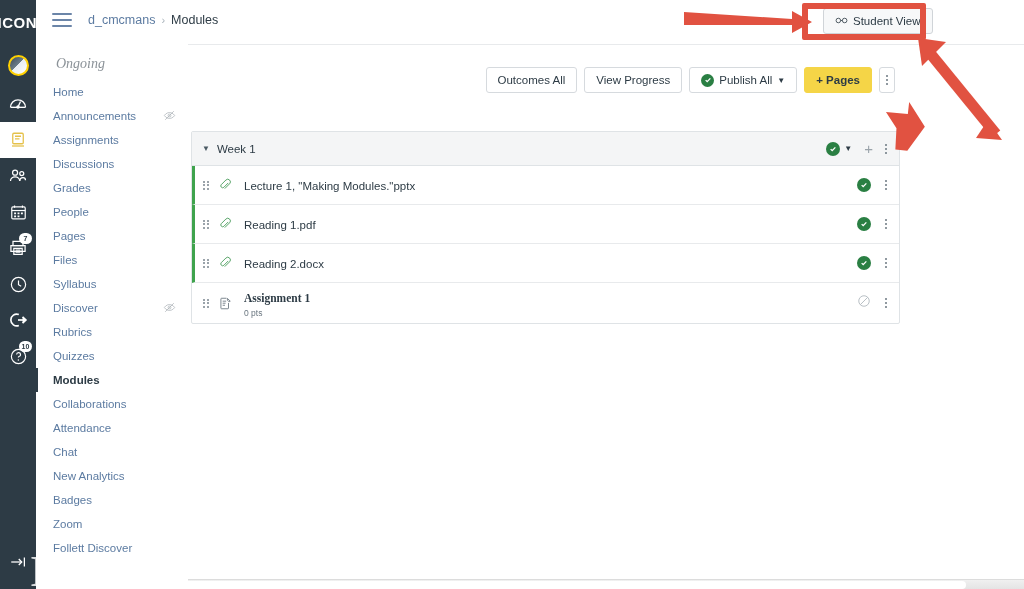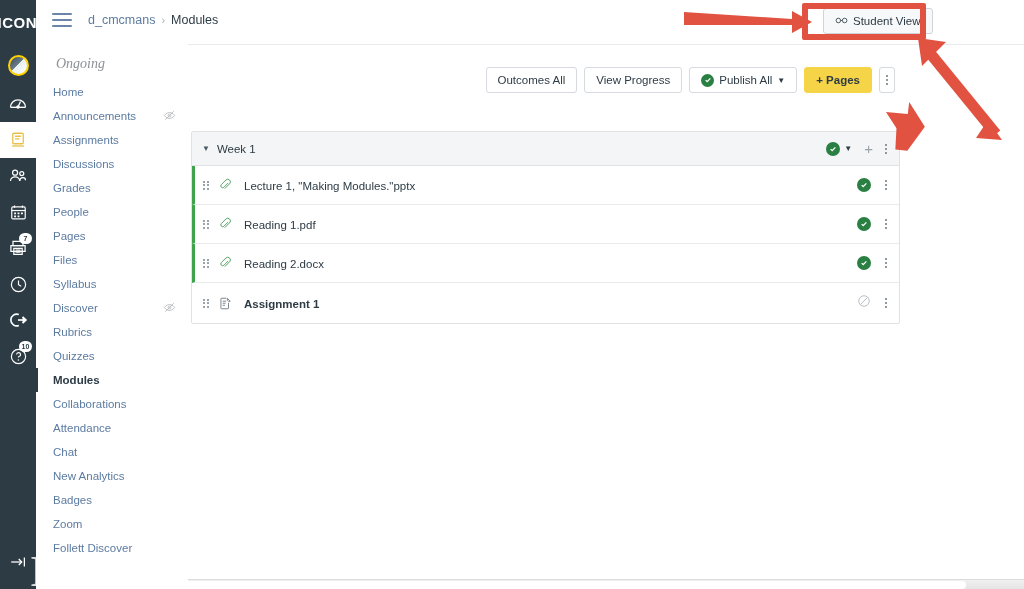--- a/index.html
+++ b/index.html
@@ -167,21 +167,21 @@
   .module-item.tall { height: 40px; }
   .module-item:last-child { border-bottom: none; }
   .drag-handle {
     display: grid; grid-template-columns: 2px 2px; gap: 1.5px 2px;
     margin-right: 9px;
   }
   .drag-handle i { width: 2px; height: 2px; background: #9aa3aa; display: block; }
   .mi-type-icon { width: 16px; margin-right: 10px; display:flex; align-items:center;}
   .mi-text { flex: 1; }
   .mi-title { font-size: 11.5px; color: #2D3B45; }
-  .mi-title.bold { font-weight: bold; }
+  .mi-title.bold { font-weight: bold; font-family: Liberation Serif, serif; }
   .mi-sub { font-size: 8.5px; color: #6b7780; margin-top: 2px; }
   .mi-right { display: flex; align-items: center; gap: 14px; }
   .pub-green {
     width: 14px; height: 14px; border-radius: 50%;
     background: #2A7F43; display:inline-flex; align-items:center; justify-content:center;
   }
   .unpub { color: #b4bbc1; }
 
   
   .anno { position: absolute; pointer-events: none; }
@@ -593,20 +593,21 @@
           </span>
         <span class="mi-type-icon">
           <svg width="14" height="15" viewBox="0 0 24 24" fill="none" stroke="#6b7780" stroke-width="1.5">
             <path d="M14.5 3H6a1 1 0 0 0-1 1v16a1 1 0 0 0 1 1h11a1 1 0 0 0 1-1v-9"></path>
             <path d="M8 8h6M8 11.5h5M8 15h4"></path>
             <path d="M16 3.2 21 8l-2 1.2-2.8-2.9z"></path>
           </svg>
         </span>
         <span class="mi-text">
           <span class="mi-title bold">Assignment 1</span>
+          <div class="mi-sub">0 pts</div>
         </span>
         <span class="mi-right">
           <span class="unpub">
             <svg width="14" height="14" viewBox="0 0 24 24" fill="none" stroke="#b4bbc1" stroke-width="1.6">
               <circle cx="12" cy="12" r="9"></circle>
                 <path d="M5.6 18.4 18.4 5.6"></path>
             </svg>
           </span>
           <span class="kebab-dots">
               <i></i>

